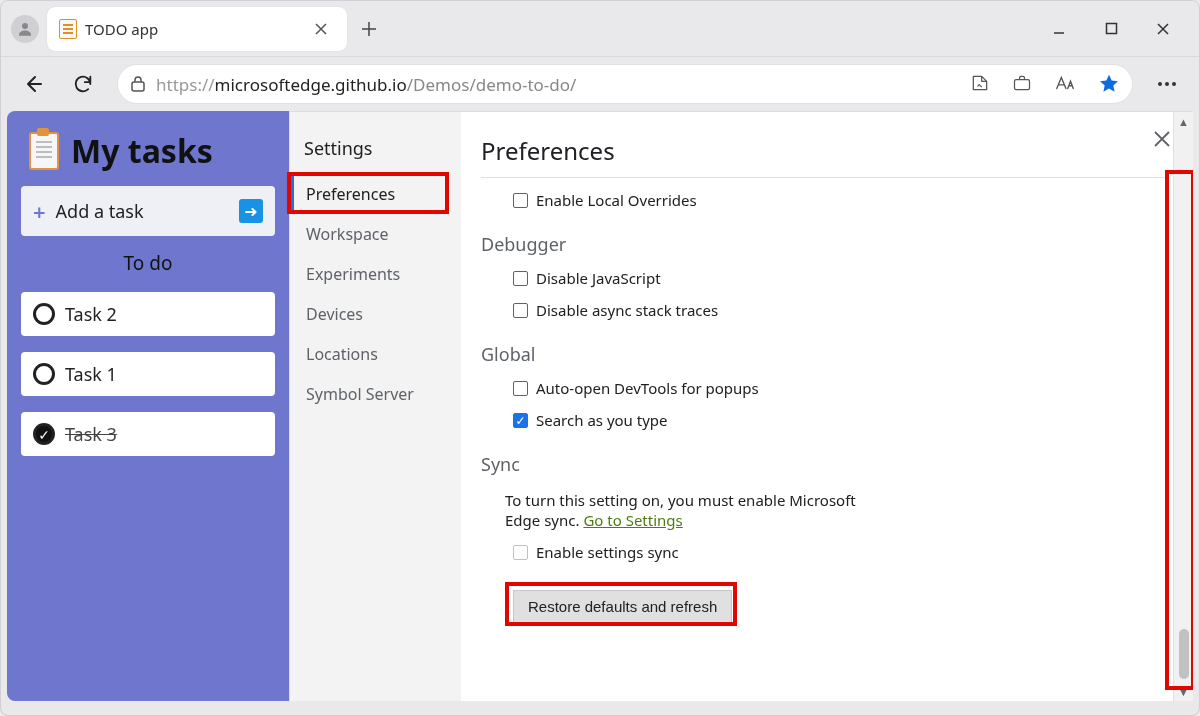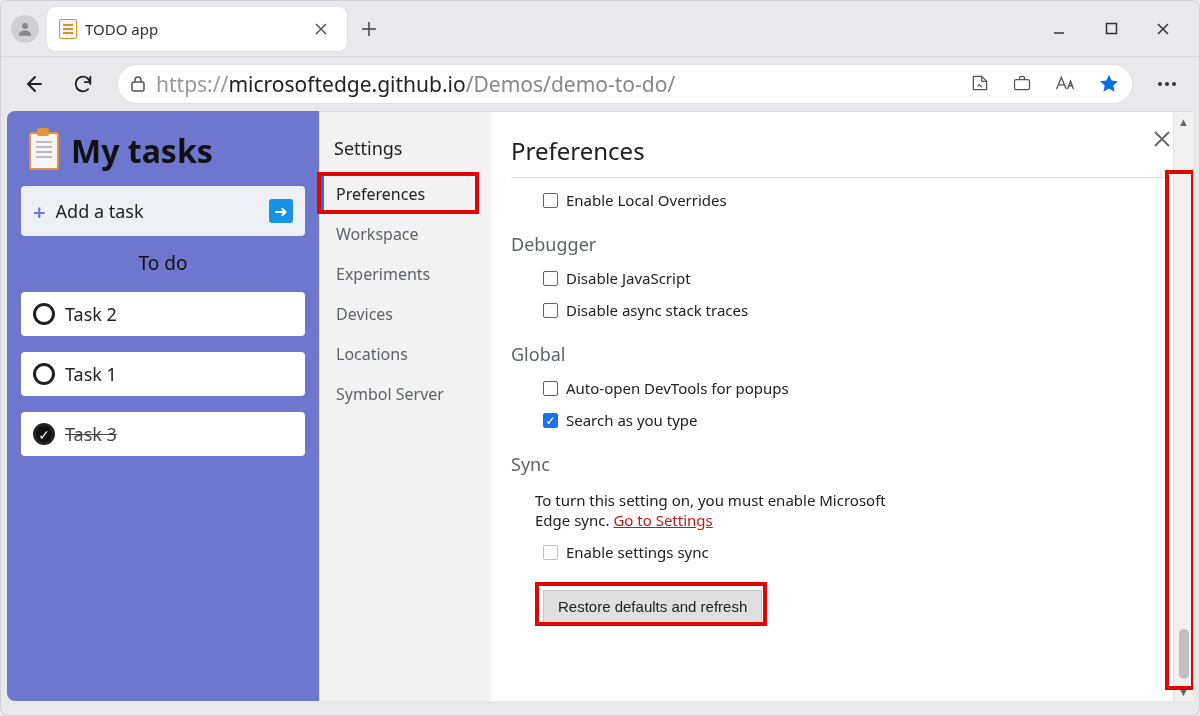--- a/index.html
+++ b/index.html
@@ -80,21 +80,21 @@
   }
   .address-bar {
     flex: 1;
     height: 40px;
     background: #fff;
     border-radius: 20px;
     display: flex;
     align-items: center;
     padding: 0 12px;
     gap: 10px;
-    font-size: 21px;
+    font-size: 17px;
     color: #777;
     border: 1px solid #e0e0e4;
   }
   .lock-icon { color: #555; }
   .url-protocol { color: #999; }
   .url-host { color: #222; }
   .url-path { color: #888; }
   .addr-actions { display: flex; gap: 22px; margin-left: auto; color: #555; }
   .star-icon { color: #0b6be0; }
   .dots-btn { width: 32px; display: flex; align-items: center; justify-content: center; color:#333;}
@@ -102,21 +102,21 @@
   
   .content-row {
     display: flex;
     height: calc(716px - 56px - 54px - 10px);
     padding: 0 6px 6px 6px;
     gap: 0;
   }
 
   
   .app-sidebar {
-    width: 312px;
+    width: 282px;
     background: #6f76ce;
     border-radius: 8px 0 0 8px;
     padding: 18px 14px 28px 14px;
     color: #111;
     display: flex;
     flex-direction: column;
     gap: 14px;
   }
   .app-sidebar h1 {
     display: flex;
@@ -250,21 +250,21 @@
   .prefs-checkbox {
     width: 15px; height: 15px; border: 1.5px solid #5f6368; border-radius: 2px;
     display: inline-flex; align-items: center; justify-content: center;
     background: #fff;
   }
   .prefs-checkbox.checked { background: #1a73e8; border-color: #1a73e8; color: #fff; font-size: 12px; }
   .prefs-checkbox.disabled { border-color: #c0c0c0; }
   .sync-note {
     margin-left: 24px; margin-top: 14px; font-size: 15px; color: #202124; max-width: 380px;
   }
-  .sync-note a { color: #b91c1c; }
+  .sync-note a { color: #4d7c0f; }
   .restore-btn {
     display: inline-block;
     margin-left: 32px; margin-top: 28px;
     background: #e0e0e0;
     border: 1px solid #c6c6c6;
     padding: 7px 14px;
     font-size: 15px; color: #222;
     cursor: pointer;
   }
 

